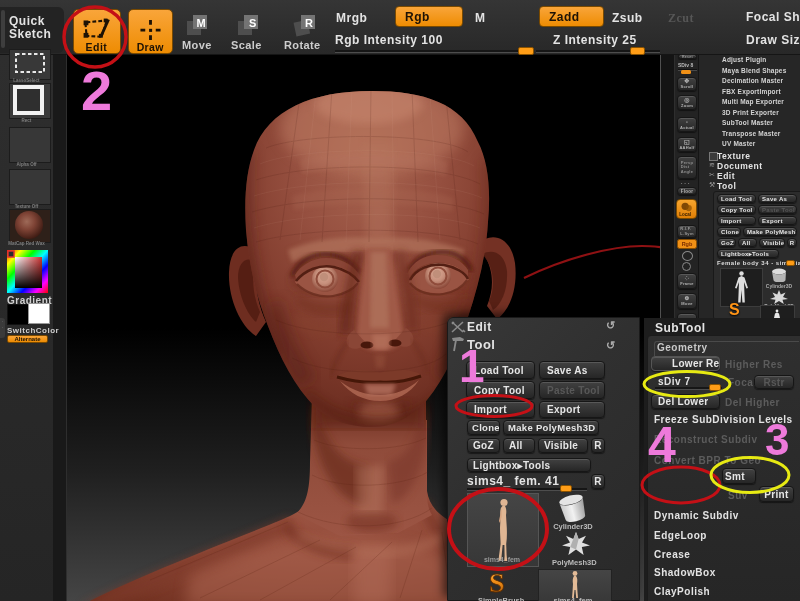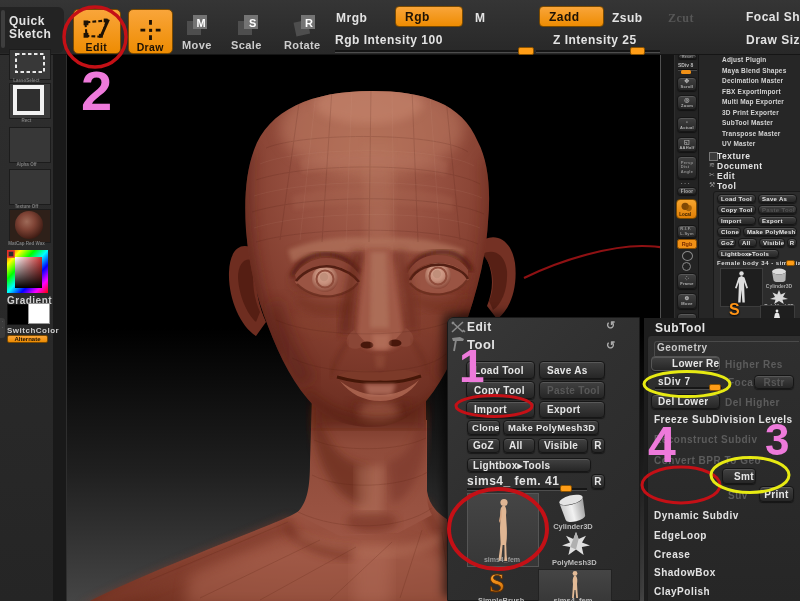--- a/index.html
+++ b/index.html
@@ -537,21 +537,21 @@
       <div class="abs txt" style="left:10px;top:40px;font-size:10px;">sDiv 7</div>
       <div class="sld" style="left:7px;top:51px;width:67px;"></div>
       <div class="hnd" style="left:61px;top:48px;width:12px;height:7px;"></div>
       <div class="abs txt gray" style="left:80px;top:41px;font-size:10px;">Focal</div>
       <div class="btn dis" style="left:106px;top:39px;width:40px;height:14px;font-size:10px;justify-content:center;">Rstr</div>
       <div class="btn" style="left:3px;top:58px;width:69px;height:15px;font-size:10px;padding-left:6px;">Del Lower</div>
       <div class="abs txt gray" style="left:77px;top:61px;font-size:10px;">Del Higher</div>
       <div class="abs txt" style="left:6px;top:78px;font-size:10px;">Freeze SubDivision Levels</div>
       <div class="abs txt gray" style="left:6px;top:98px;font-size:10px;">Reconstruct Subdiv</div>
       <div class="abs txt gray" style="left:6px;top:119px;font-size:10px;">Convert BPR To Geo</div>
-      <div class="btn" style="left:74px;top:132px;width:34px;height:16px;font-size:10px;padding-left:11px;">Smt</div>
+      <div class="btn" style="left:74px;top:132px;width:34px;height:16px;font-size:10px;padding-left:2px;">Smt</div>
       <div class="abs txt gray" style="left:80px;top:154px;font-size:10px;">Suv</div>
       <div class="btn" style="left:111px;top:150px;width:35px;height:16px;font-size:10px;justify-content:center;">Print</div>
       <div class="abs txt" style="left:6px;top:174px;font-size:10px;">Dynamic Subdiv</div>
       <div class="abs txt" style="left:6px;top:194px;font-size:10px;">EdgeLoop</div>
       <div class="abs txt" style="left:6px;top:213px;font-size:10px;">Crease</div>
       <div class="abs txt" style="left:6px;top:231px;font-size:10px;">ShadowBox</div>
       <div class="abs txt" style="left:6px;top:250px;font-size:10px;">ClayPolish</div>
     </div>
   </div>
 

